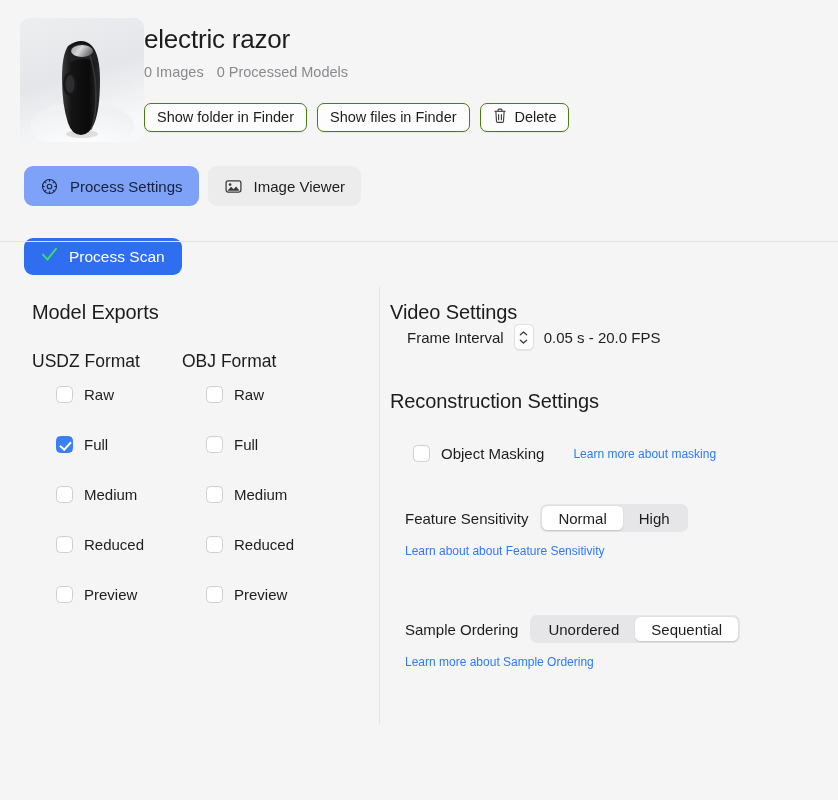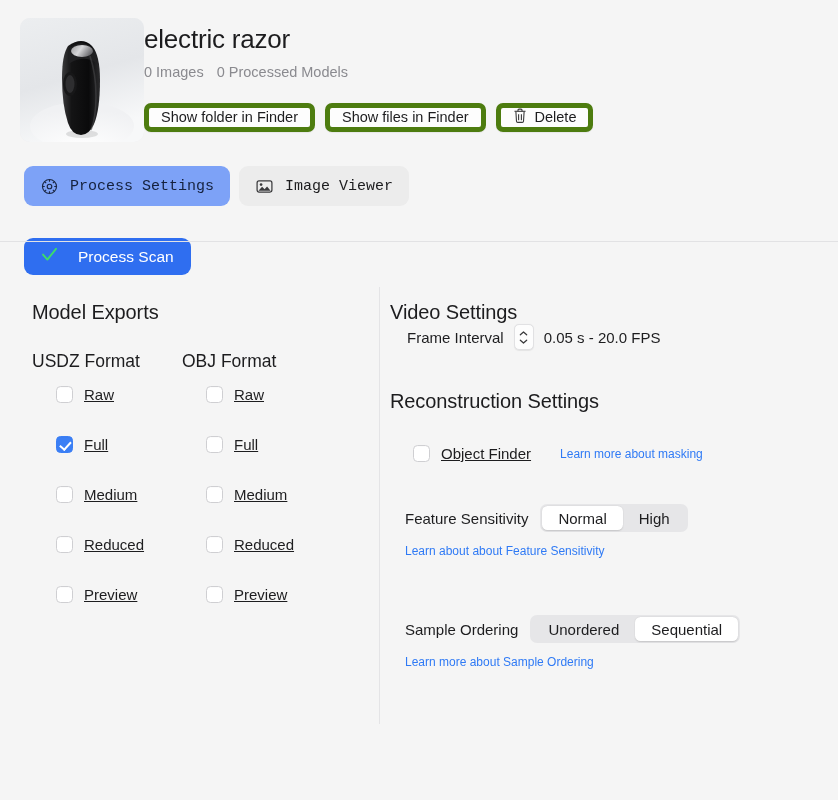--- a/index.html
+++ b/index.html
@@ -40,21 +40,21 @@
     margin-top: 9px;
     font-size: 14.5px;
     color: #8a8a8f;
     display: flex;
     gap: 13px;
   }
 
   .hdr-buttons { margin-top: 23px; display: flex; gap: 10px; }
   .pill-btn {
     background: #fdfdfd;
-    border: 5px solid #4d7c0f;
+    border: 1px solid #4d7c0f;
     border-radius: 7px;
     height: 29px;
     padding: 0 12px;
     font-size: 14.5px;
     color: #1d1d1f;
     display: inline-flex;
     align-items: center;
     gap: 8px;
     box-shadow: 0 0.5px 1px rgba(0,0,0,0.06);
     cursor: default;
@@ -69,21 +69,20 @@
     border-radius: 9px;
     padding: 0 16px;
     display: inline-flex;
     align-items: center;
     gap: 11px;
     font-size: 15px;
     background: #ececec;
     color: #1d1d1f;
     cursor: default;
     white-space: nowrap;
-    font-family: Liberation Mono, monospace;
   }
   .tab.active { background: #7da2f7; color: #15213d; }
   .tab .tab-ico { display: inline-flex; align-items: center; }
 
   .hr {
     position: absolute;
     left: 0; right: 0;
     top: 241px;
     height: 1px;
     background: #e2e2e4;
@@ -92,21 +91,21 @@
   
   .process-wrap { padding: 32px 0 0 24px; }
   .process-btn {
     background: #2f6ef0;
     border: none;
     border-radius: 9px;
     height: 37px;
     padding: 0 17px;
     display: inline-flex;
     align-items: center;
-    gap: 20px;
+    gap: 11px;
     color: #ffffff;
     font-size: 15.5px;
     cursor: default;
     font-family: "Liberation Sans", sans-serif;
   }
 
   
   .columns { display: flex; padding: 26px 0 0 0; position: relative; }
   .col-left { width: 355px; padding-left: 32px; }
   .col-right { flex: 1; padding-left: 35px; }
@@ -129,21 +128,21 @@
 
   .fmt-head {
     margin-top: 27px;
     display: flex;
   }
   .fmt-head .h { font-size: 17.5px; color: #1c1c1e; }
   .fmt-col-a { width: 150px; }
 
   .check-grid { margin-top: 14px; }
   .check-row { display: flex; height: 50px; align-items: flex-start; }
-  .check-cell { width: 150px; display: flex; align-items: center; gap: 11px; padding-left: 24px; text-decoration: underline; }
+  .check-cell { width: 150px; display: flex; align-items: center; gap: 11px; padding-left: 24px; }
 
   .cbox {
     width: 17px; height: 17px;
     border-radius: 4.5px;
     border: 1px solid #cfcfd2;
     background: #fff;
     flex: 0 0 17px;
     position: relative;
     cursor: default;
     box-shadow: inset 0 0.5px 0.5px rgba(0,0,0,0.03);
@@ -434,21 +433,21 @@
           </svg>
       </span>
       <span class="value-text">0.05 s - 20.0 FPS</span>
     </div>
 
     <div class="section-title recon-title">Reconstruction Settings</div>
 
     <div class="row-mask">
       <label class="check-cell" style="padding-left:0;width:auto;">
         <span class="cbox"></span>
-        <span class="cb-label">Object Finder</span>
+        <span class="cb-label">Object Masking</span>
       </label>
       <a class="link mask-link">Learn more about masking</a>
     </div>
 
     <div class="seg-row">
       <span class="field-label">Feature Sensitivity</span>
       <span class="seg">
         <span class="seg-opt sel">Normal</span>
         <span class="seg-opt">High</span>
       </span>

